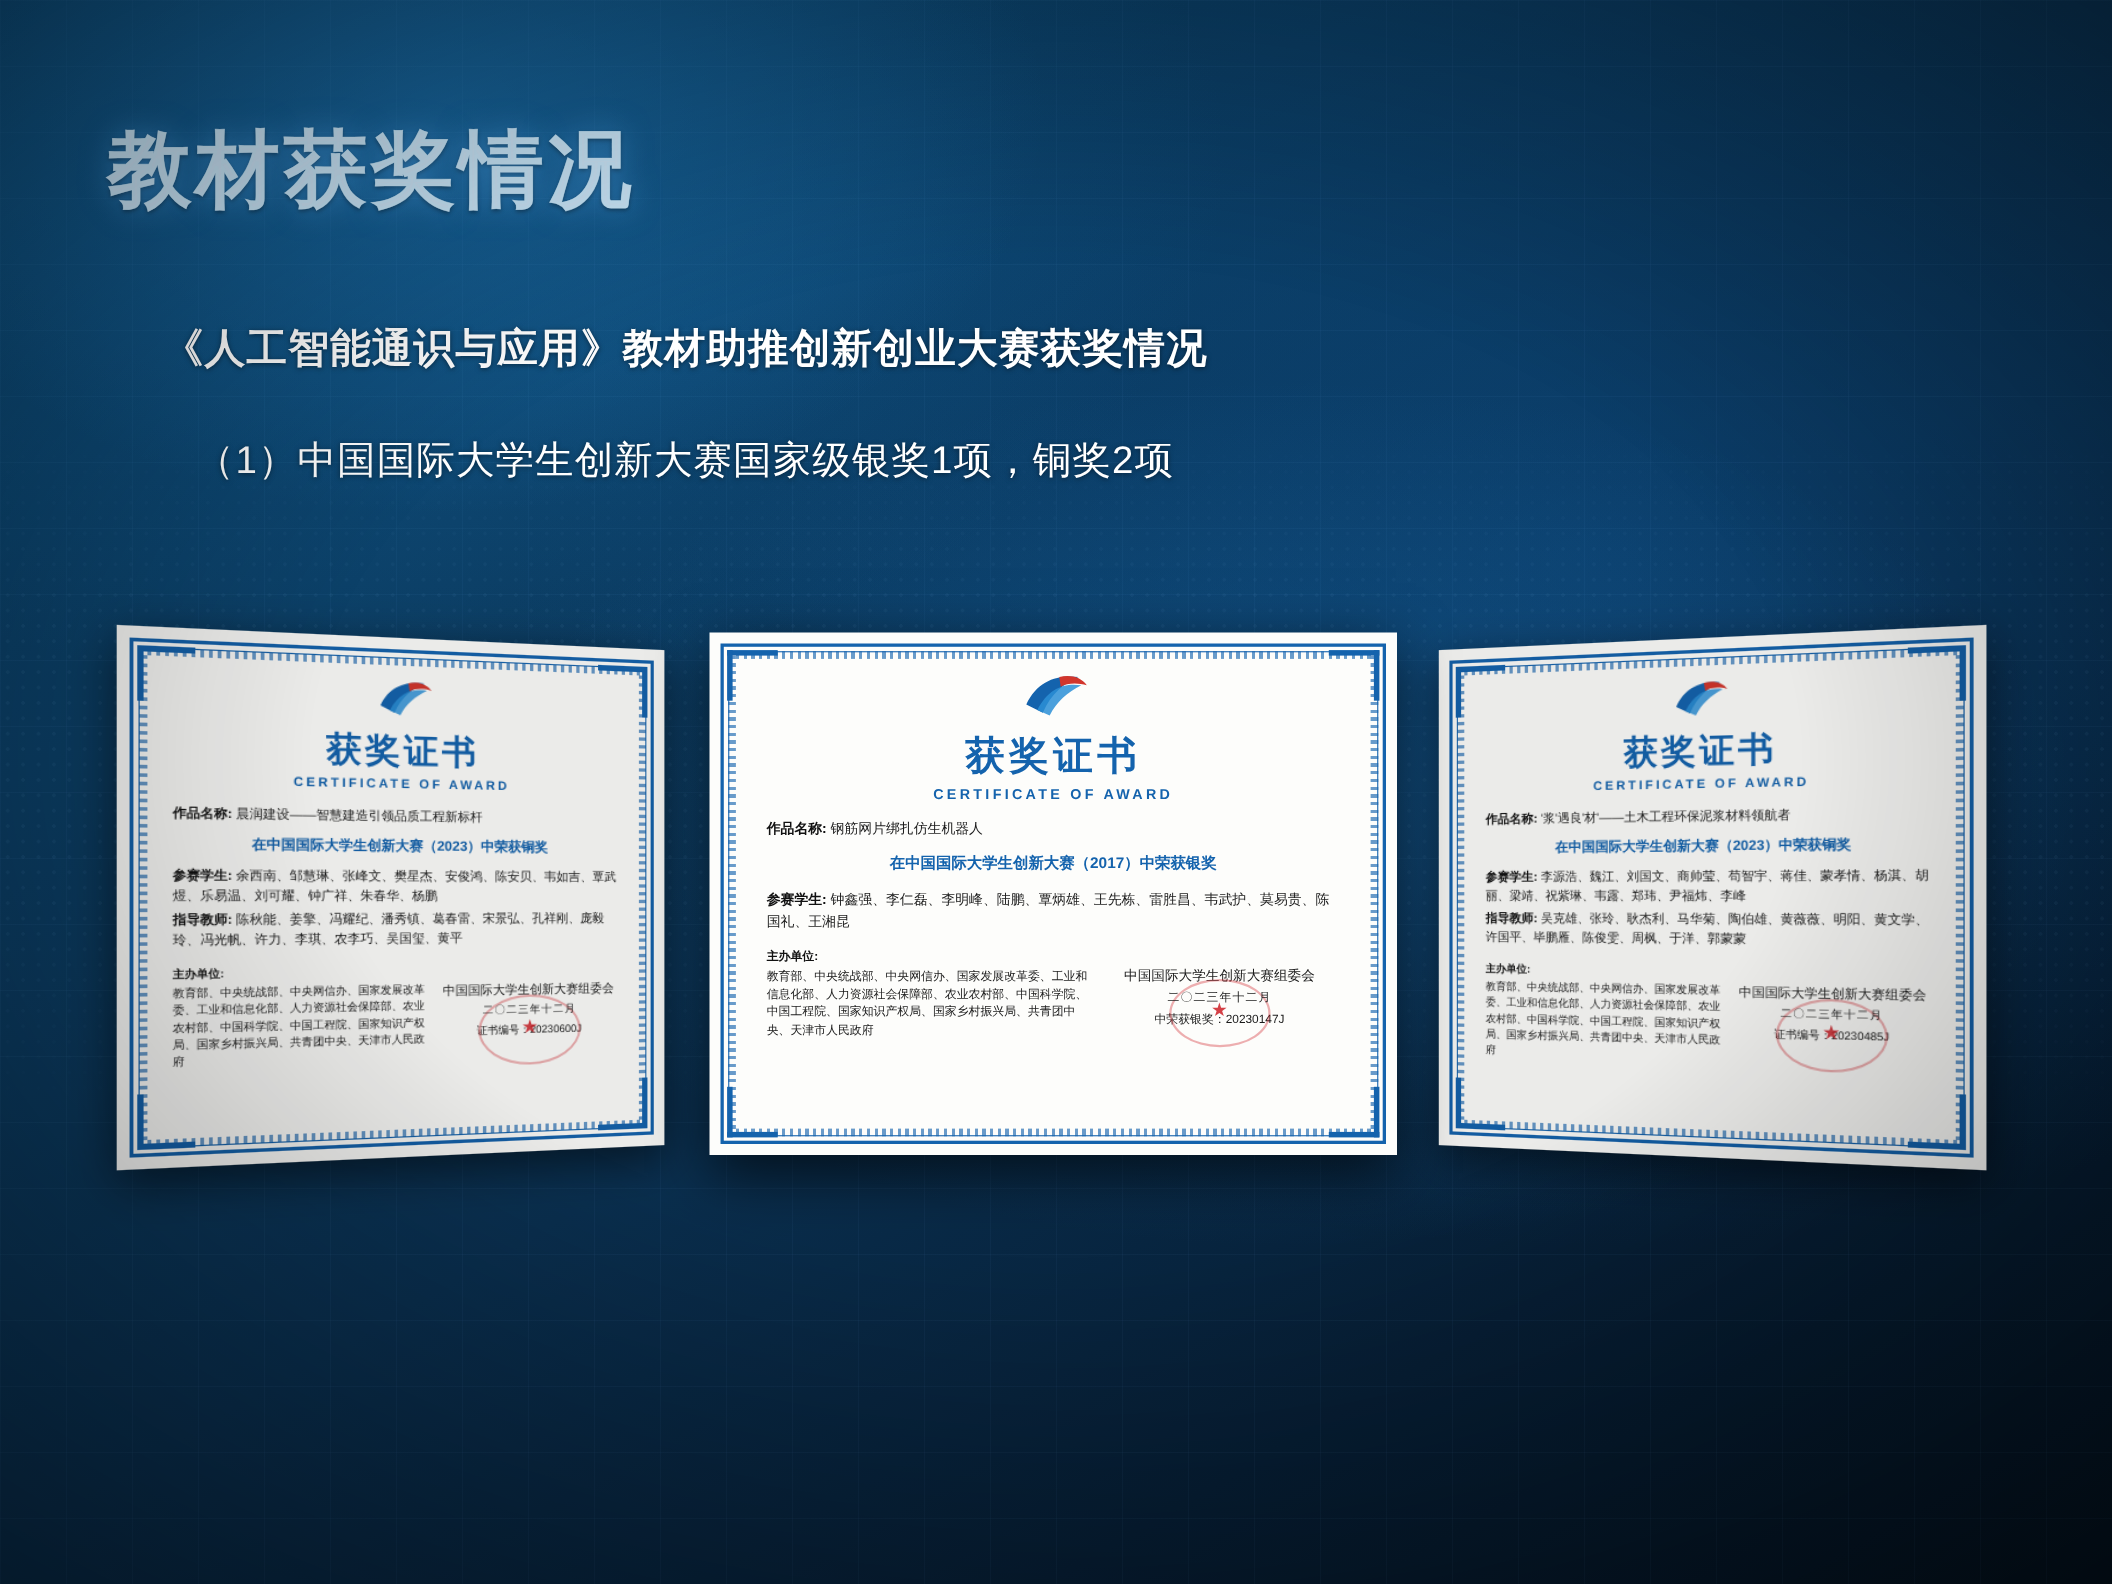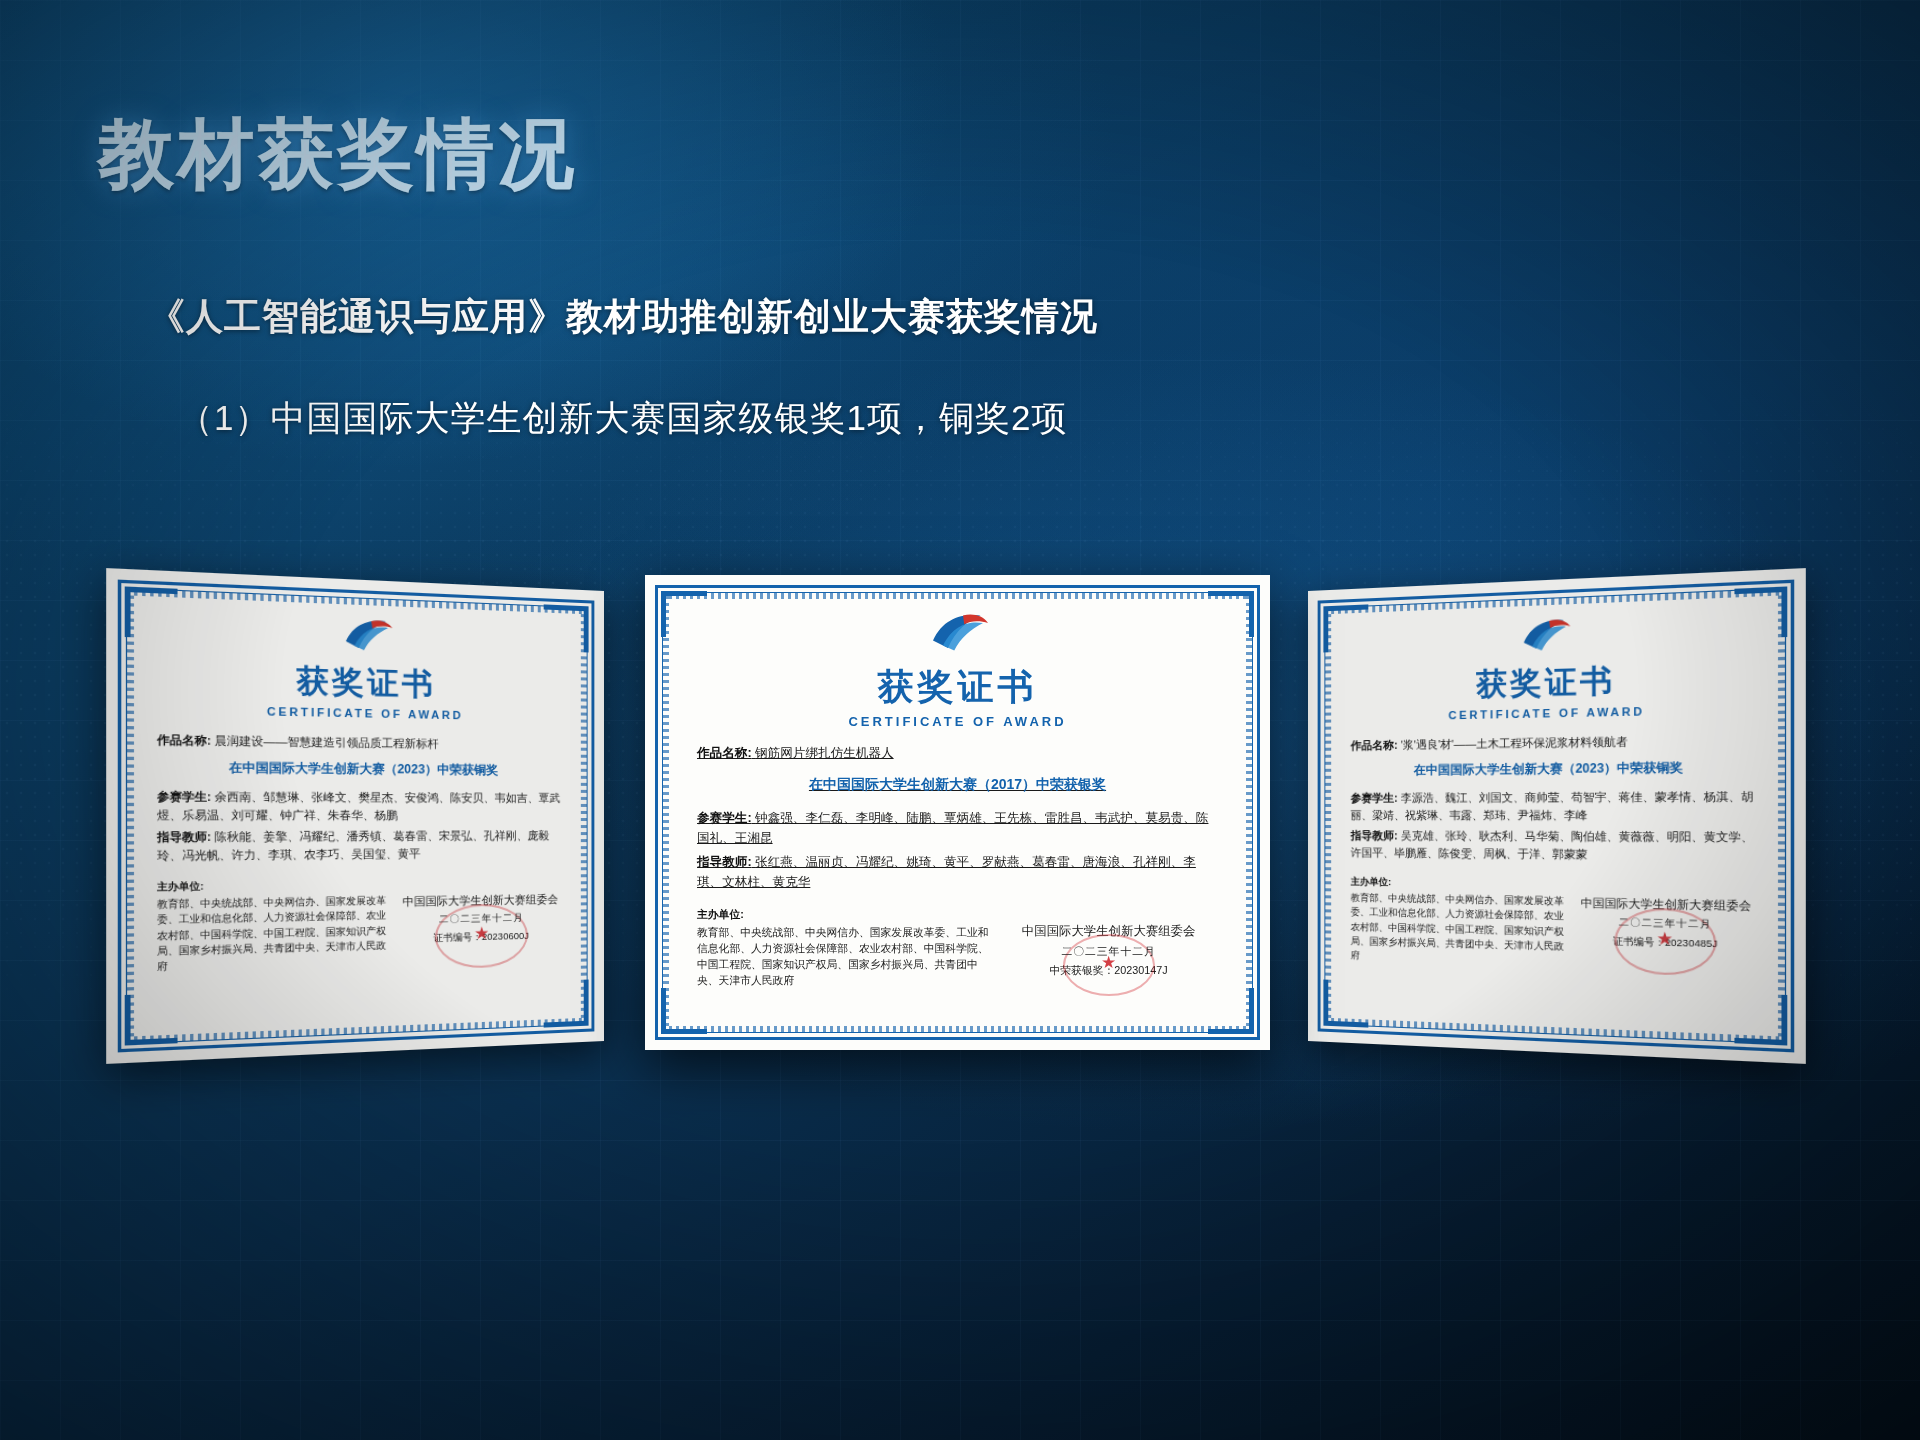--- a/index.html
+++ b/index.html
@@ -213,21 +213,21 @@
   .fields {
     width: 100%;
     margin-top: 14px;
     padding: 0 18px;
     box-sizing: border-box;
     color: #1a1a1a;
     font-size: 11px;
     line-height: 1.55;
     text-align: left;
   }
-  .cert-center .fields { font-size: 12.6px; line-height: 1.62; padding: 0 26px; text-decoration: underline; }
+  .cert-center .fields { font-size: 12.6px; line-height: 1.62; padding: 0 26px; }
   .f-row { margin-bottom: 3px; }
   .f-label { font-weight: bold; color: #111; }
   .f-award {
     text-align: center;
     color: #1463ad;
     font-weight: bold;
     margin: 7px 0 9px 0;
     font-size: 12px;
   }
   .cert-center .f-award { font-size: 14px; margin: 10px 0 12px 0; }
@@ -363,24 +363,20 @@
         <div class="fields">
           <div class="f-row">
             <span class="f-label">作品名称:</span>
             <span>钢筋网片绑扎仿生机器人</span>
           </div>
           <div class="f-award">在中国国际大学生创新大赛（2017）中荣获银奖</div>
           <div class="f-row">
             <span class="f-label">参赛学生:</span>
             <span>钟鑫强、李仁磊、李明峰、陆鹏、覃炳雄、王先栋、雷胜昌、韦武护、莫易贵、陈国礼、王湘昆</span>
           </div>
-          <div class="f-row">
-            <span class="f-label">指导教师:</span>
-            <span>张红燕、温丽贞、冯耀纪、姚琦、黄平、罗献燕、葛春雷、唐海浪、孔祥刚、李琪、文林柱、黄克华</span>
-          </div>
         </div>
         <div class="bottom">
           <div class="org-left">
             <span class="f-label">主办单位:</span>
             <span>教育部、中央统战部、中央网信办、国家发展改革委、工业和信息化部、人力资源社会保障部、农业农村部、中国科学院、中国工程院、国家知识产权局、国家乡村振兴局、共青团中央、天津市人民政府</span>
           </div>
           <div class="org-right">
             <div class="seal"></div>
             <div class="org-name">中国国际大学生创新大赛组委会</div>
             <div class="org-date">二〇二三年十二月</div>

